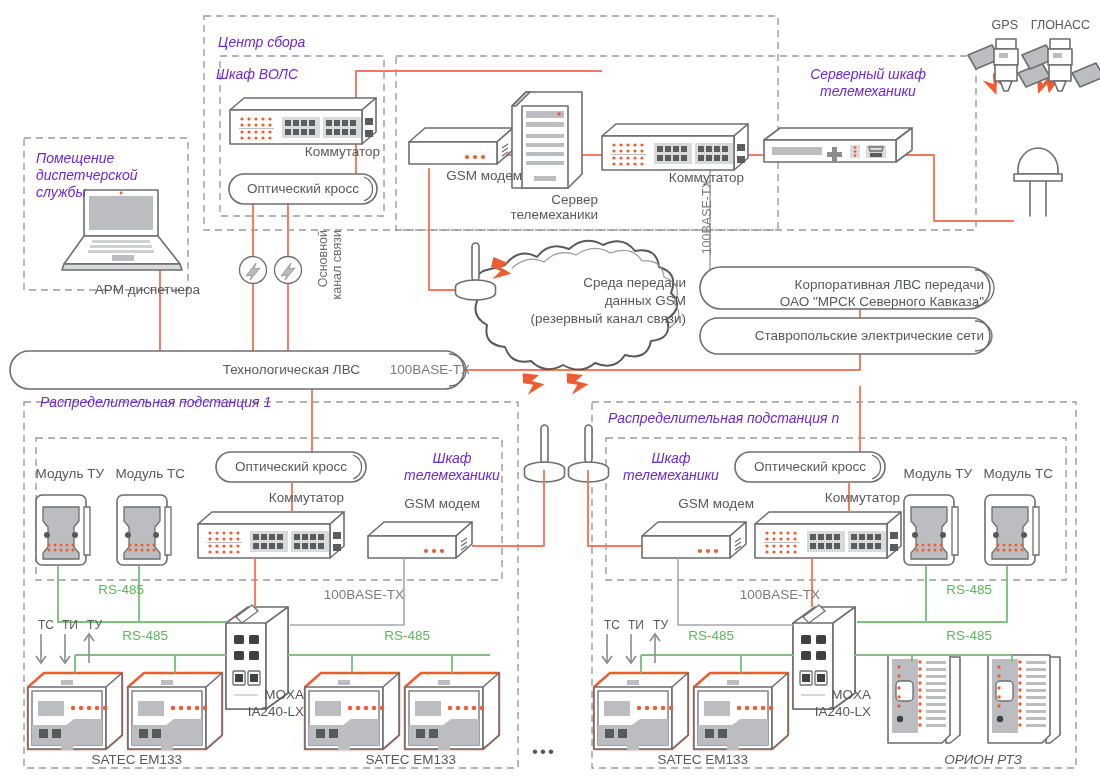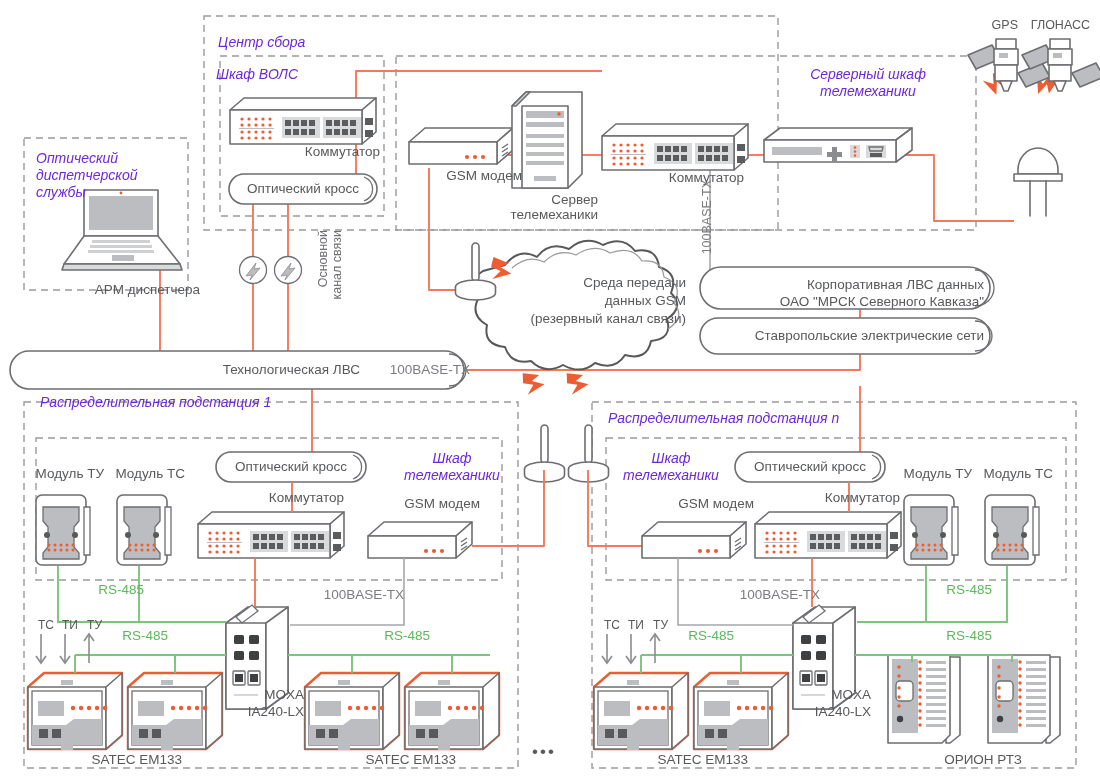--- a/index.html
+++ b/index.html
@@ -507,21 +507,21 @@
     <path class="arrw" d="M631 634 L631 662"></path>
         <path class="arrw" d="M626 656 L631 663 L636 656"></path>
     <path class="arrw" d="M655 663 L655 634"></path>
         <path class="arrw" d="M650 641 L655 634 L660 641"></path>
   </g>
 </svg>
 
 <div class="zone-title" style="left:218px;top:34px;">Центр сбора</div>
 <div class="zone-title" style="left:216px;top:66px;">Шкаф ВОЛС</div>
 <div class="zone-title wrap" style="left:778px;top:66px;width:180px;text-align:center;"><span>Серверный шкаф</span><br><span>телемеханики</span></div>
-<div class="zone-title wrap" style="left:36px;top:150px;width:150px;"><span>Оптический</span><br><span>диспетчерской службы</span></div>
+<div class="zone-title wrap" style="left:36px;top:150px;width:150px;"><span>Помещение</span><br><span>диспетчерской службы</span></div>
 <div class="zone-title" style="left:40px;top:394px;">Распределительная подстанция 1</div>
 <div class="zone-title" style="left:608px;top:410px;">Распределительная подстанция n</div>
 <div class="zone-title wrap" style="left:404px;top:450px;width:96px;text-align:center;"><span>Шкаф</span><br><span>телемеханики</span></div>
 <div class="zone-title wrap" style="left:616px;top:450px;width:110px;text-align:center;"><span>Шкаф</span><br><span>телемеханики</span></div>
 
 <div class="lbl" style="left:40px;top:282px;width:160px;">АРМ диспетчера</div>
 <div class="lbl" style="left:232px;top:144px;width:148px;">Коммутатор</div>
 <div class="pillTxt" style="left:229px;top:181px;width:148px;">Оптический кросс</div>
 <div class="lbl" style="left:392px;top:168px;width:130px;">GSM модем</div>
 <div class="lbl wrap" style="left:498px;top:192px;width:100px;"><span>Сервер</span><br><span>телемеханики</span></div>
@@ -534,21 +534,21 @@
 <div class="vlabel" style="left:700px;top:270px;transform:rotate(-90deg);text-align:right;width:90px;color:#7b7c7f;">100BASE-TX</div>
 
 <div class="lbl wrap" style="left:506px;top:274px;width:180px;line-height:18px;">
   <span>Среда передачи</span><br>
   <span>данных GSM</span><br>
   <span>(резервный канал связи)</span>
 </div>
 
 <div class="lbl" style="left:140px;top:362px;width:220px;">Технологическая ЛВС</div>
 <div class="lbl" style="left:310px;top:362px;width:160px;color:#7b7c7f;">100BASE-TX</div>
-<div class="lbl wrap" style="left:706px;top:276px;width:278px;line-height:17px;"><span>Корпоративная ЛВС данных</span><br><span>ОАО "МРСК Северного Кавказа"</span></div>
+<div class="lbl wrap" style="left:706px;top:276px;width:278px;line-height:17px;"><span>Корпоративная ЛВС передачи</span><br><span>ОАО "МРСК Северного Кавказа"</span></div>
 <div class="lbl" style="left:706px;top:328px;width:278px;">Ставропольские электрические сети</div>
 
 <div class="lbl" style="left:20px;top:466px;width:84px;">Модуль ТУ</div>
 <div class="lbl" style="left:101px;top:466px;width:84px;">Модуль ТС</div>
 <div class="pillTxt" style="left:216px;top:459px;width:150px;">Оптический кросс</div>
 <div class="lbl" style="left:200px;top:490px;width:144px;">Коммутатор</div>
 <div class="lbl" style="left:356px;top:496px;width:124px;">GSM модем</div>
 <div class="lbl green" style="left:88px;top:582px;width:56px;">RS-485</div>
 <div class="lbl grey" style="left:296px;top:587px;width:108px;">100BASE-TX</div>
 <div class="lbl green" style="left:112px;top:628px;width:56px;">RS-485</div>
@@ -567,17 +567,17 @@
 <div class="lbl" style="left:969px;top:466px;width:84px;">Модуль ТС</div>
 <div class="lbl green" style="left:936px;top:582px;width:56px;">RS-485</div>
 <div class="lbl grey" style="left:712px;top:587px;width:108px;">100BASE-TX</div>
 <div class="lbl green" style="left:678px;top:628px;width:56px;">RS-485</div>
 <div class="lbl green" style="left:936px;top:628px;width:56px;">RS-485</div>
 <div class="lbl small" style="left:594px;top:618px;width:26px;">ТС</div>
 <div class="lbl small" style="left:618px;top:618px;width:26px;">ТИ</div>
 <div class="lbl small" style="left:642px;top:618px;width:26px;">ТУ</div>
 <div class="lbl wrap" style="left:781px;top:686px;width:90px;line-height:17px;"><span>MOXA</span><br><span>IA240-LX</span></div>
 <div class="lbl" style="left:614px;top:752px;width:134px;">SATEC EM133</div>
-<div class="lbl" style="left:888px;top:752px;width:134px;">ОРИОН РТЗ</div>
+<div class="lbl" style="left:888px;top:752px;width:134px;font-style:italic;">ОРИОН РТЗ</div>
 
 <div class="dots3" style="left:532px;top:742px;">•••</div>
 
 </div>
 
 </body></html>

